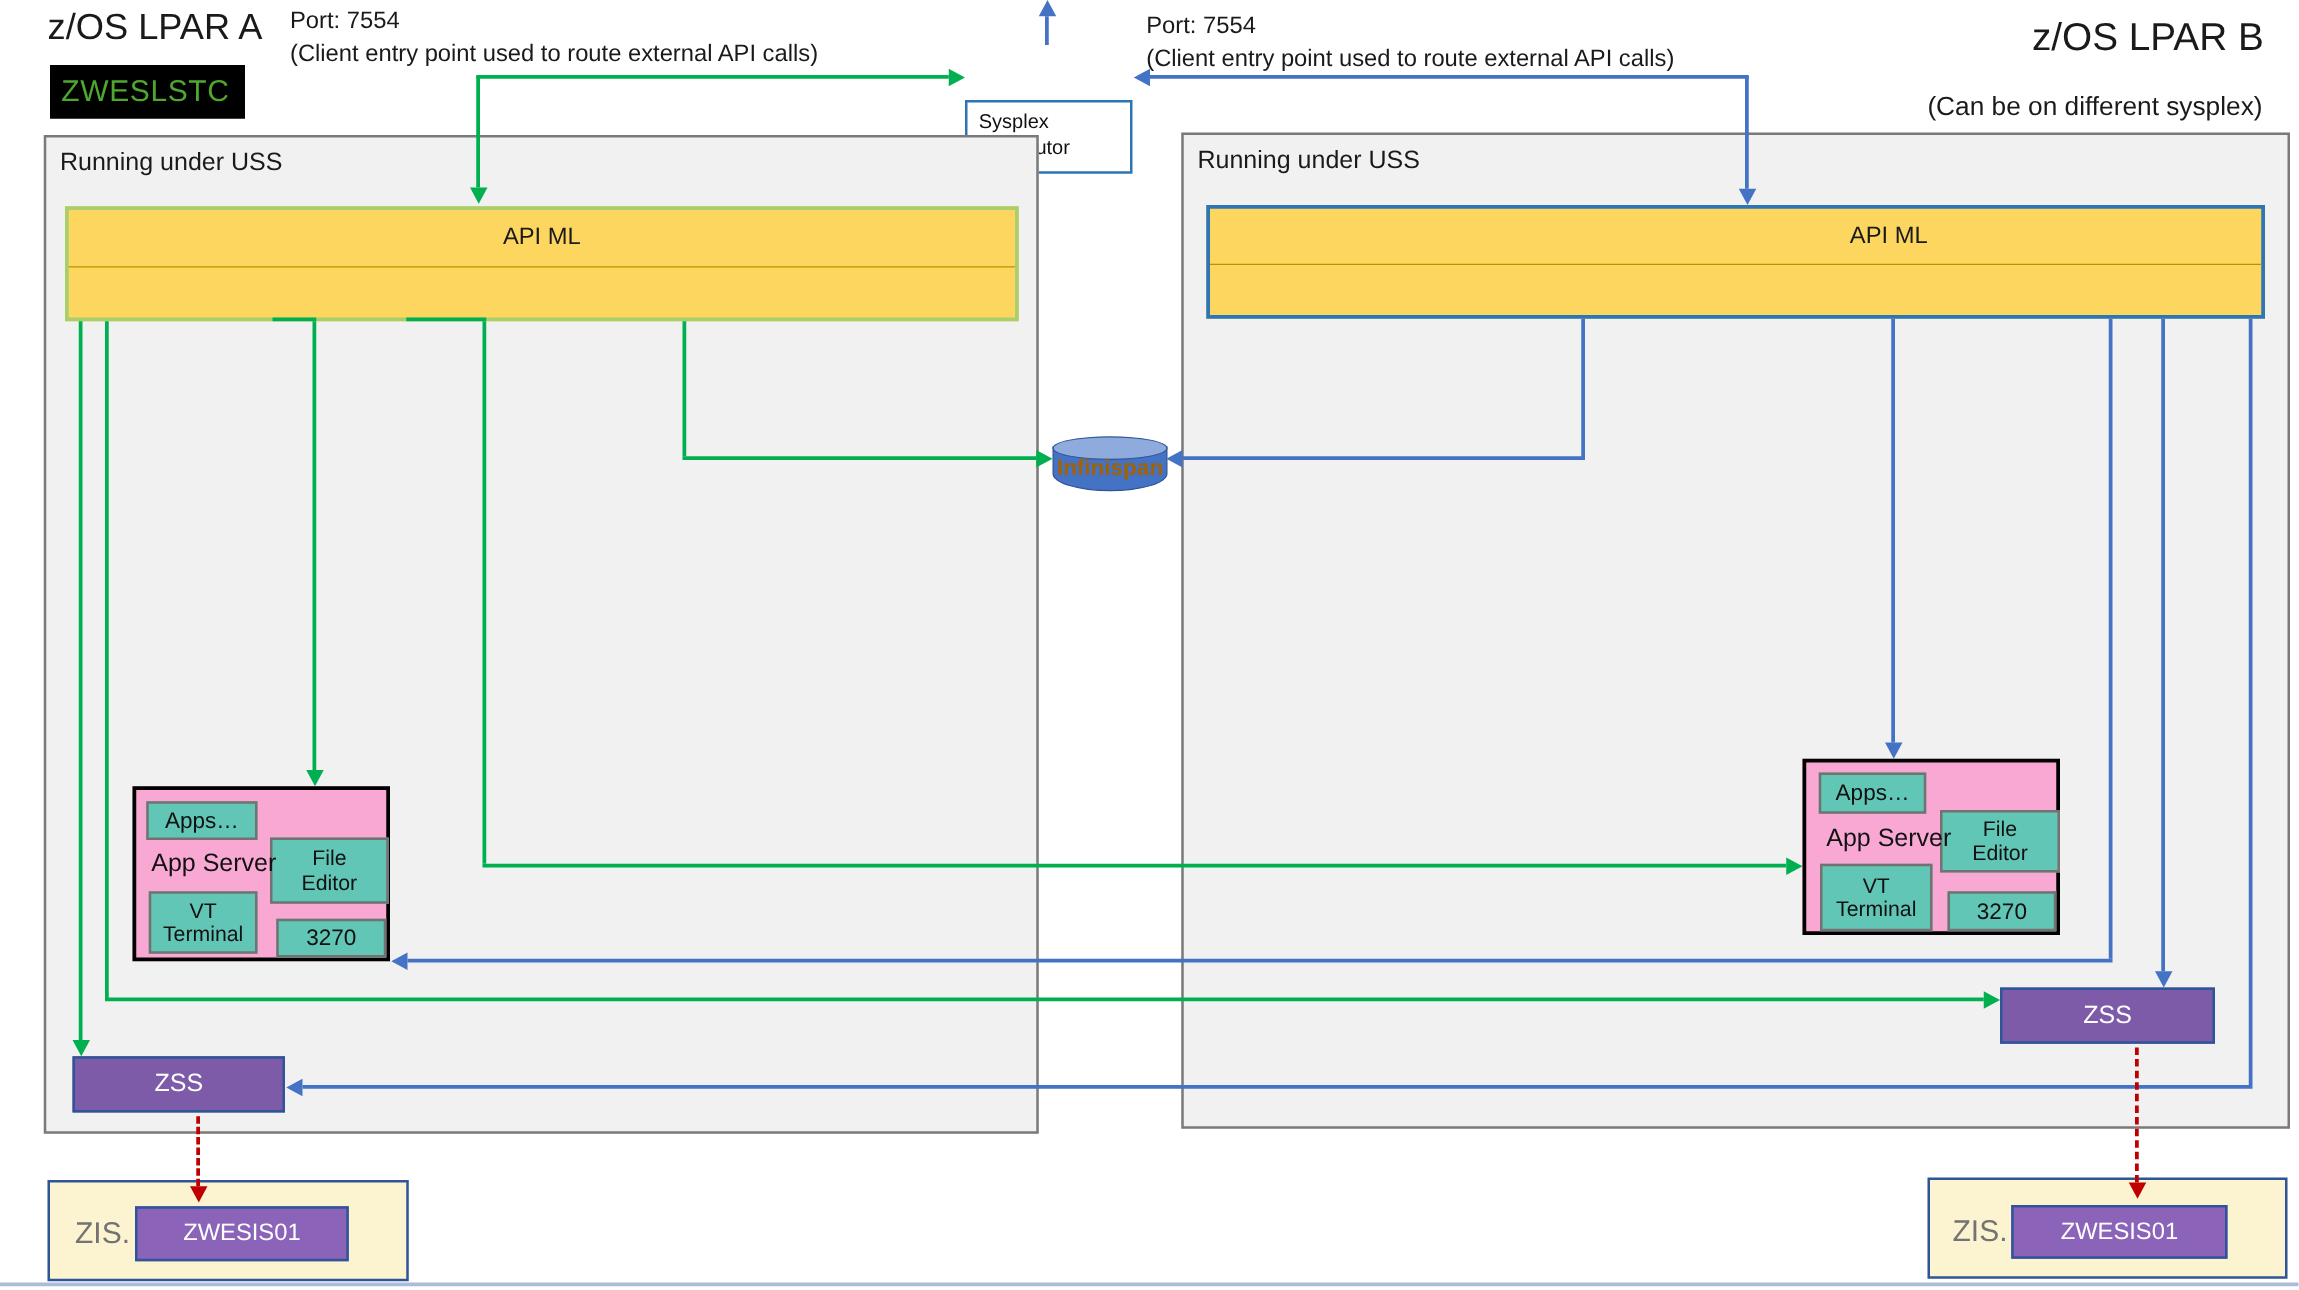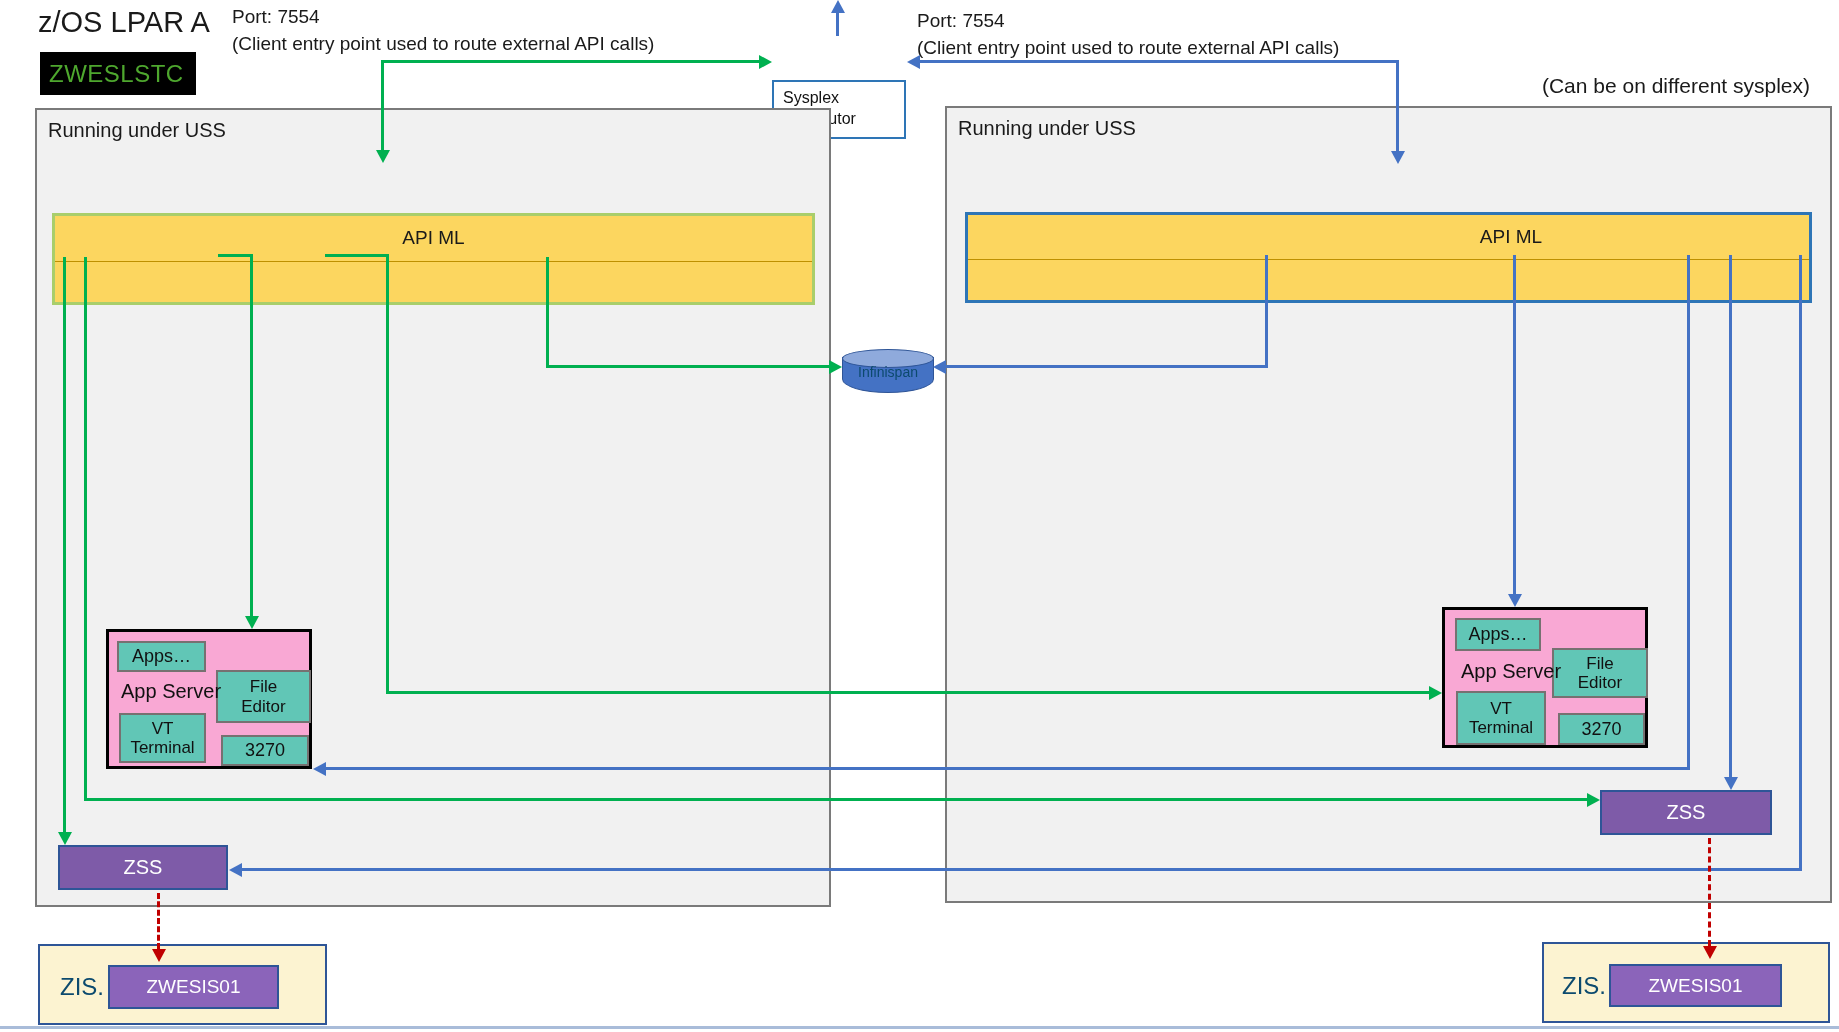--- a/index.html
+++ b/index.html
@@ -2,48 +2,48 @@
 <html><head>
 <meta charset="utf-8">
 <style>
   html,body{margin:0;padding:0;background:#fff;}
   #stage{position:relative;width:1839px;height:1032px;background:#ffffff;
          font-family:"Liberation Sans",sans-serif;color:#1a1a1a;overflow:hidden;}
   .txt{position:absolute;white-space:nowrap;}
   
   .uss{position:absolute;box-sizing:border-box;background:#F1F1F1;border:2px solid #7A7A7A;}
   .uss-label{position:absolute;font-size:20px;color:#1a1a1a;}
-  .apiml{position:absolute;box-sizing:border-box;background:#FCD65F;margin-top:48px;}
+  .apiml{position:absolute;box-sizing:border-box;background:#FCD65F;}
   .apiml.a{border:3px solid #A9CE6B;}
   .apiml.b{border:3px solid #2E75B6;}
   .apiml .divider{position:absolute;left:0;right:0;height:0;border-top:1.5px solid #BE9000;}
   .apiml .lbl{position:absolute;font-size:19px;text-align:center;}
   .appserver{position:absolute;box-sizing:border-box;background:#f9a8d4;border:3px solid #000;}
   .subbox{position:absolute;box-sizing:border-box;background:#61C6B6;border:2px solid #767171;
           display:flex;align-items:center;justify-content:center;text-align:center;
           font-size:17px;line-height:1.12;color:#111;}
   .as-label{position:absolute;font-size:20px;color:#111;white-space:nowrap;}
   .zss{position:absolute;box-sizing:border-box;background:#7E5BA8;border:2.5px solid #2E5597;
        color:#fff;font-size:20px;display:flex;align-items:center;justify-content:center;}
   .zis{position:absolute;box-sizing:border-box;background:#FCF3D1;border:2.5px solid #2E5597;}
-  .zis-label{position:absolute;font-size:24px;color:#0c4a6e;}
+  .zis-label{position:absolute;font-size:24px;color:#737373;}
   .zwesis{position:absolute;box-sizing:border-box;background:#8B64BA;border:2.5px solid #2E5597;
           color:#fff;font-size:19px;display:flex;align-items:center;justify-content:center;}
   .sysplex{position:absolute;box-sizing:border-box;background:#fff;border:2px solid #2E75B6;
            font-size:16px;line-height:1.3;padding:6px 0 0 9px;color:#111;margin-top:44px;}
   .stcbox{position:absolute;box-sizing:border-box;background:#000;color:#4EA72E;
           font-size:24px;letter-spacing:.5px;display:flex;align-items:center;padding-left:9px;}
   
   .cyl{position:absolute;}
   .cyl .body{position:absolute;left:0;right:0;top:8px;bottom:0;background:#4472C4;
              border:1.5px solid #2F5597;border-radius:0 0 46px 46px / 0 0 14px 14px;}
   .cyl .top{position:absolute;left:0;right:0;top:0;height:17px;background:#8FAADC;
             border:1.5px solid #2F5597;border-radius:50%;}
-  .cyl .clbl{position:absolute;left:0;right:0;top:15px;text-align:center;color:#0c4a6e;
-             font-size:14px;font-weight:normal;}
+  .cyl .clbl{position:absolute;left:0;right:0;top:15px;text-align:center;color:#a16207;
+             font-size:18px;font-weight:bold;}
   
   .lh{position:absolute;height:3px;}
   .lv{position:absolute;width:3px;}
   .lh.g,.lv.g{background:#00B050;}
   .lh.b,.lv.b{background:#4472C4;}
   .dash{position:absolute;width:0;border-left:3.5px dashed #C00000;}
   .ar{position:absolute;width:0;height:0;border-style:solid;border-color:transparent;}
   .ar-r{border-width:7px 0 7px 13px;}
   .ar-l{border-width:7px 13px 7px 0;}
   .ar-d{border-width:13px 7px 0 7px;}
@@ -66,20 +66,21 @@
   <div class="txt" style="left:232px;top:6px;font-size:19px;">Port: 7554</div>
   <div class="txt" style="left:232px;top:33px;font-size:19px;">(Client entry point used to route external API calls)</div>
 
   <div class="sysplex" style="left:772px;top:36px;width:134px;height:59px;">
     <span style="white-space:normal;display:block;width:90px;">Sysplex Distributor</span>
   </div>
 
   <div class="txt" style="left:917px;top:10px;font-size:19px;">Port: 7554</div>
   <div class="txt" style="left:917px;top:37px;font-size:19px;">(Client entry point used to route external API calls)</div>
 
+  <div class="txt" style="left:1555px;top:12px;width:256px;font-size:31px;text-align:right;">z/OS LPAR B</div>
   <div class="txt" style="left:1460px;top:74px;width:350px;font-size:21px;text-align:right;">(Can be on different sysplex)</div>
 
   <div class="uss" style="left:35px;top:108px;width:796px;height:799px;"></div>
   <div class="uss-label" style="left:48px;top:119px;">Running under USS</div>
 
   <div class="uss" style="left:945px;top:106px;width:887px;height:797px;"></div>
   <div class="uss-label" style="left:958px;top:117px;">Running under USS</div>
 
   <div class="apiml a" style="left:52px;top:165px;width:763px;height:92px;">
     <div class="divider" style="top:45px;"></div>

